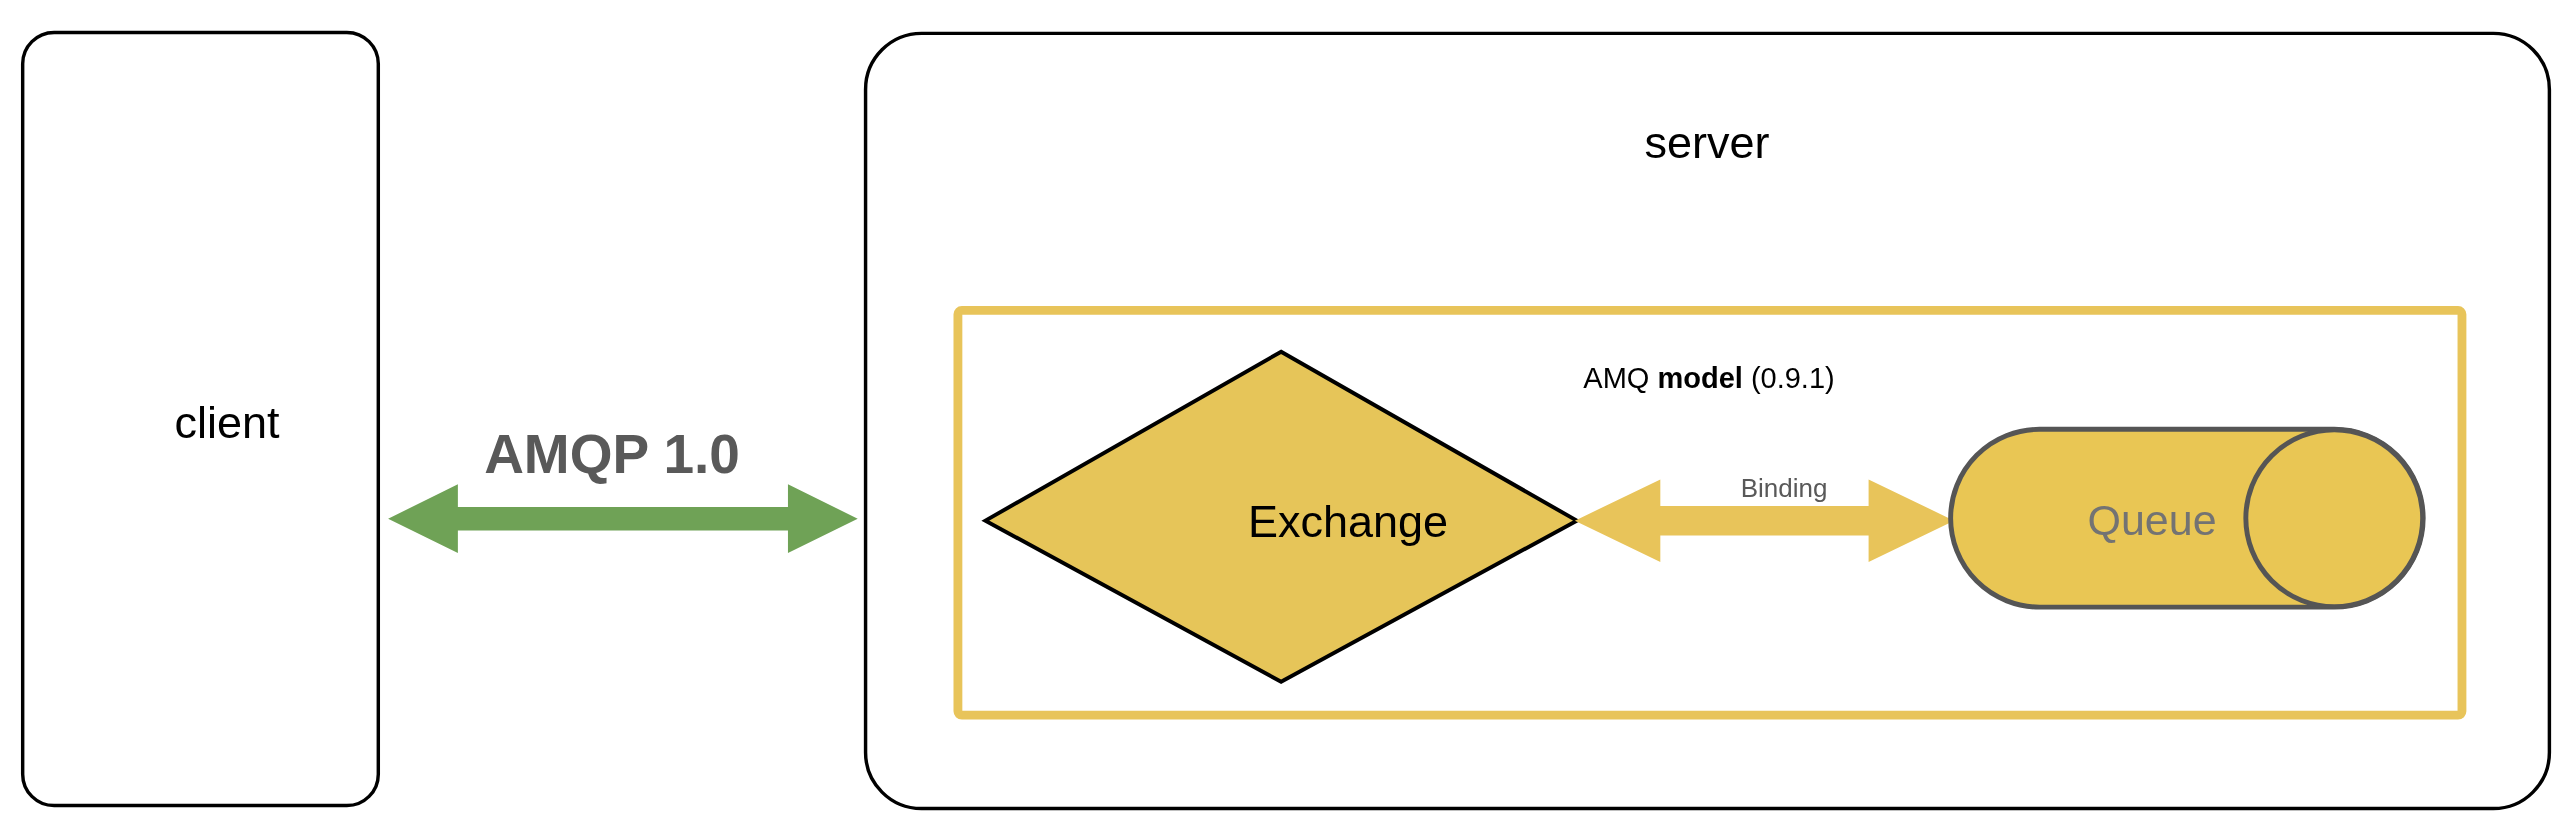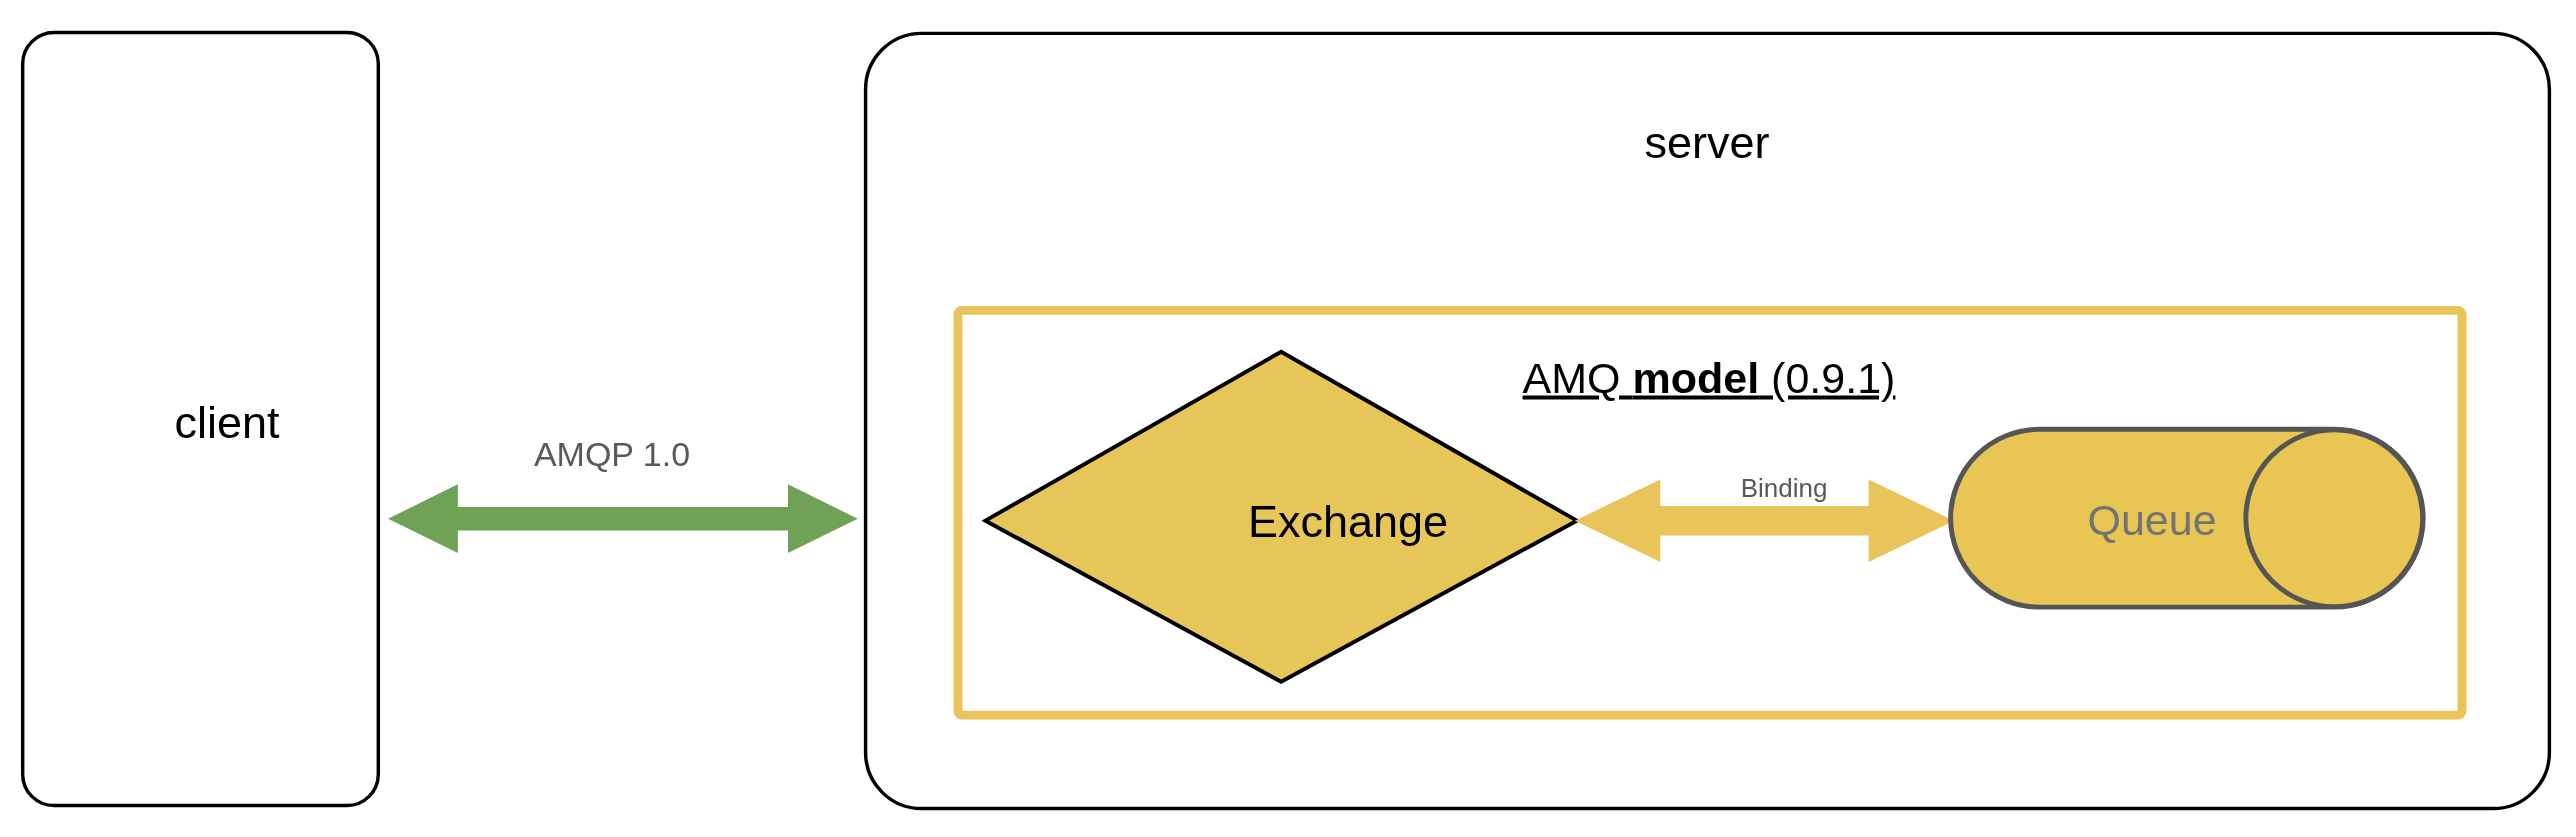--- a/index.html
+++ b/index.html
@@ -36,38 +36,38 @@
     top: 422px;
     margin-left: 28px;
   }
   .lbl-server {
     font-size: 45px;
     color: #000000;
     left: 1707px;
     top: 142px;
   }
   .lbl-amqp {
-    font-size: 34px;
+    font-size: 55px;
     color: #595959;
     left: 612px;
     top: 454px;
+    font-weight: bold;
   }
   .lbl-binding {
     font-size: 26px;
     color: #595959;
     left: 1740px;
     top: 488px;
     margin-left: 44px;
   }
   .lbl-model {
-    font-size: 43px;
+    font-size: 29px;
     color: #000000;
     left: 1709px;
     top: 378px;
-    text-decoration: underline;
   }
   .lbl-model b { font-weight: 700; }
   .lbl-exchange {
     font-size: 45px;
     color: #000000;
     left: 1348px;
     top: 521px;
   }
   .lbl-queue {
     font-size: 43px;

